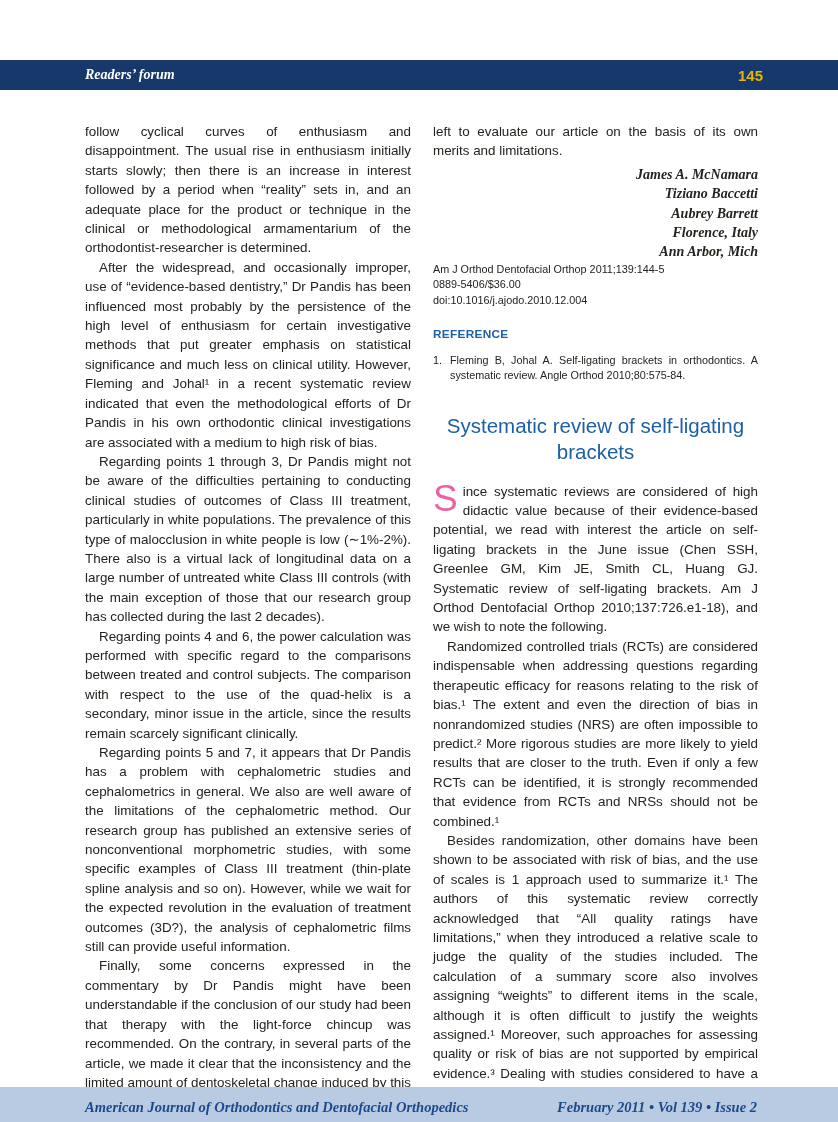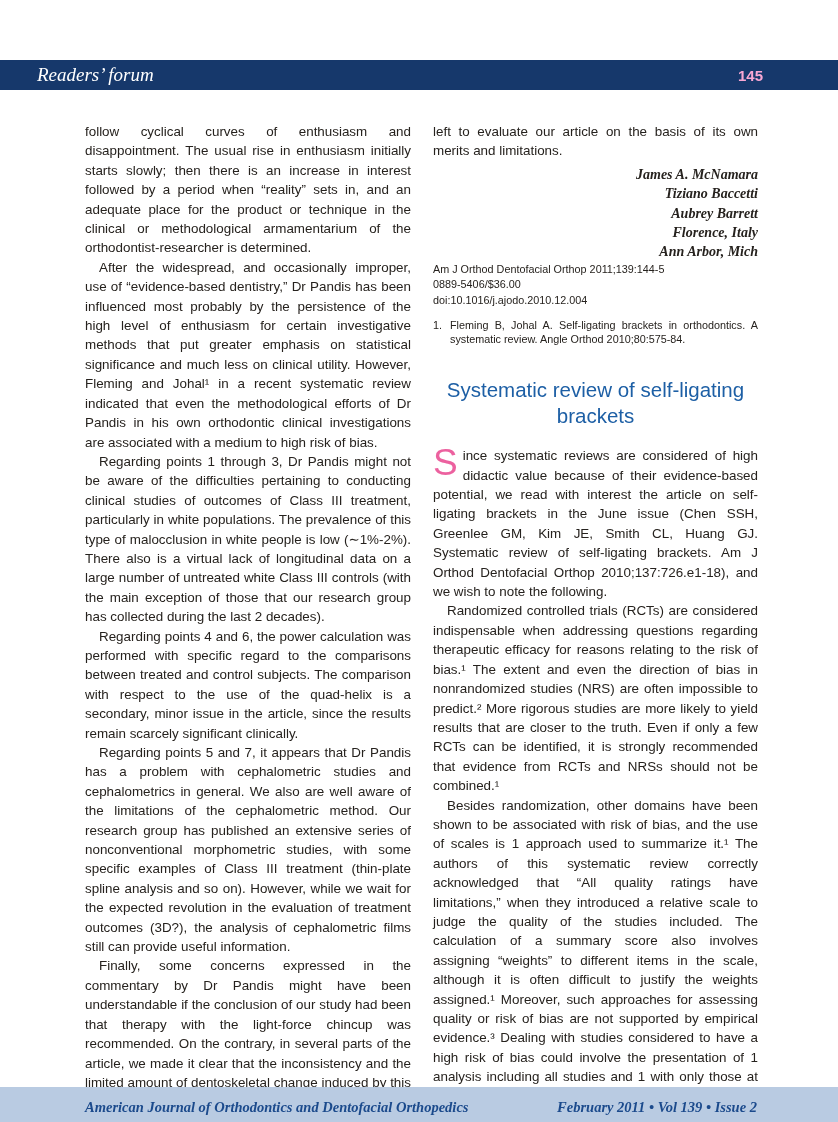--- a/index.html
+++ b/index.html
@@ -8,26 +8,26 @@
     overflow:hidden; font-family:"Liberation Sans", sans-serif; color:#26221e;
     margin:0 auto;
   }
 
   
   .header-band {
     position:absolute; top:60px; left:0; width:838px; height:30px;
     background:#16386b; display:flex; align-items:center;
   }
   .header-title {
-    margin-left:37px; font-family:"Liberation Serif", serif; font-style:italic;
-    font-weight:normal; color:#ffffff; font-size:19px;
+    margin-left:85px; font-family:"Liberation Serif", serif; font-style:italic;
+    font-weight:bold; color:#ffffff; font-size:14px;
   }
   .header-page {
     position:absolute; right:75px; top:0; height:30px; display:flex; align-items:center;
-    color:#f9a8d4; font-weight:bold; font-size:15px;
+    color:#eab308; font-weight:bold; font-size:15px;
   }
 
   
   .column {
     position:absolute; top:122px; width:326px;
     font-size:13.4px; line-height:19.4px; text-align:justify;
   }
   .left-col  { left:85px; }
   .right-col { left:433px; width:325px; }
 
@@ -105,20 +105,21 @@
       <div>Florence, Italy</div>
       <div>Ann Arbor, Mich</div>
     </div>
 
     <div class="citation">
       <div>Am J Orthod Dentofacial Orthop 2011;139:144-5</div>
       <div>0889-5406/$36.00</div>
       <div>doi:10.1016/j.ajodo.2010.12.004</div>
     </div>
 
+    <div class="ref-heading">REFERENCE</div>
 
     <div class="ref-item">
       <span class="ref-num">1.</span>
       <span class="ref-text">Fleming B, Johal A. Self-ligating brackets in orthodontics. A systematic review. Angle Orthod 2010;80:575-84.</span>
     </div>
 
     <h1 class="article-title">Systematic review of self-ligating brackets</h1>
 
     <p class="body-p opening">
       <span class="dropcap">S</span><span>ince systematic reviews are considered of high didactic value because of their evidence-based potential, we read with interest the article on self-ligating brackets in the June issue (Chen SSH, Greenlee GM, Kim JE, Smith CL, Huang GJ. Systematic review of self-ligating brackets. Am J Orthod Dentofacial Orthop 2010;137:726.e1-18), and we wish to note the following.</span>

